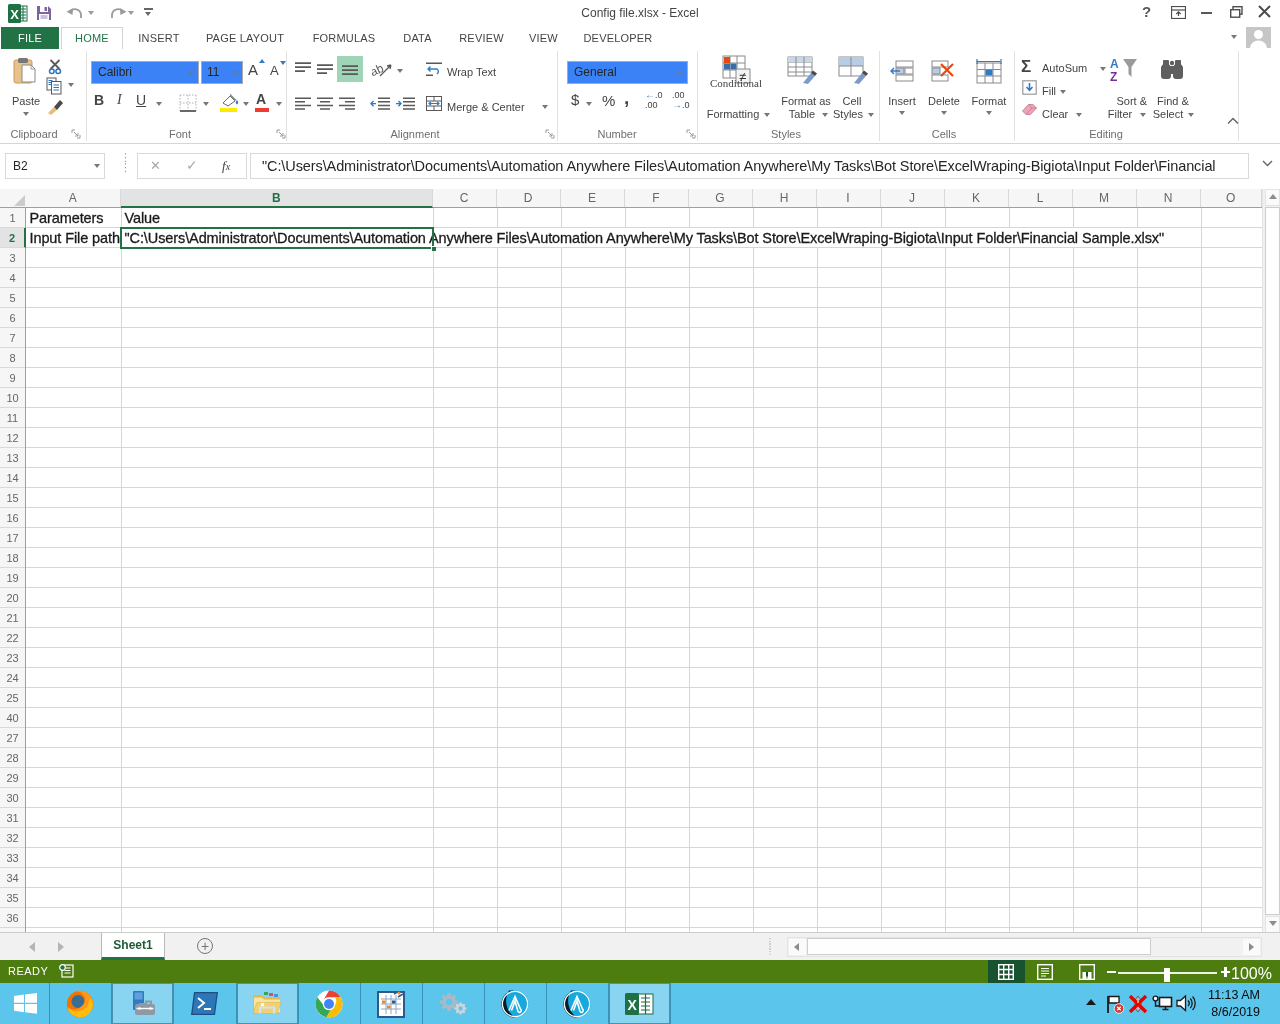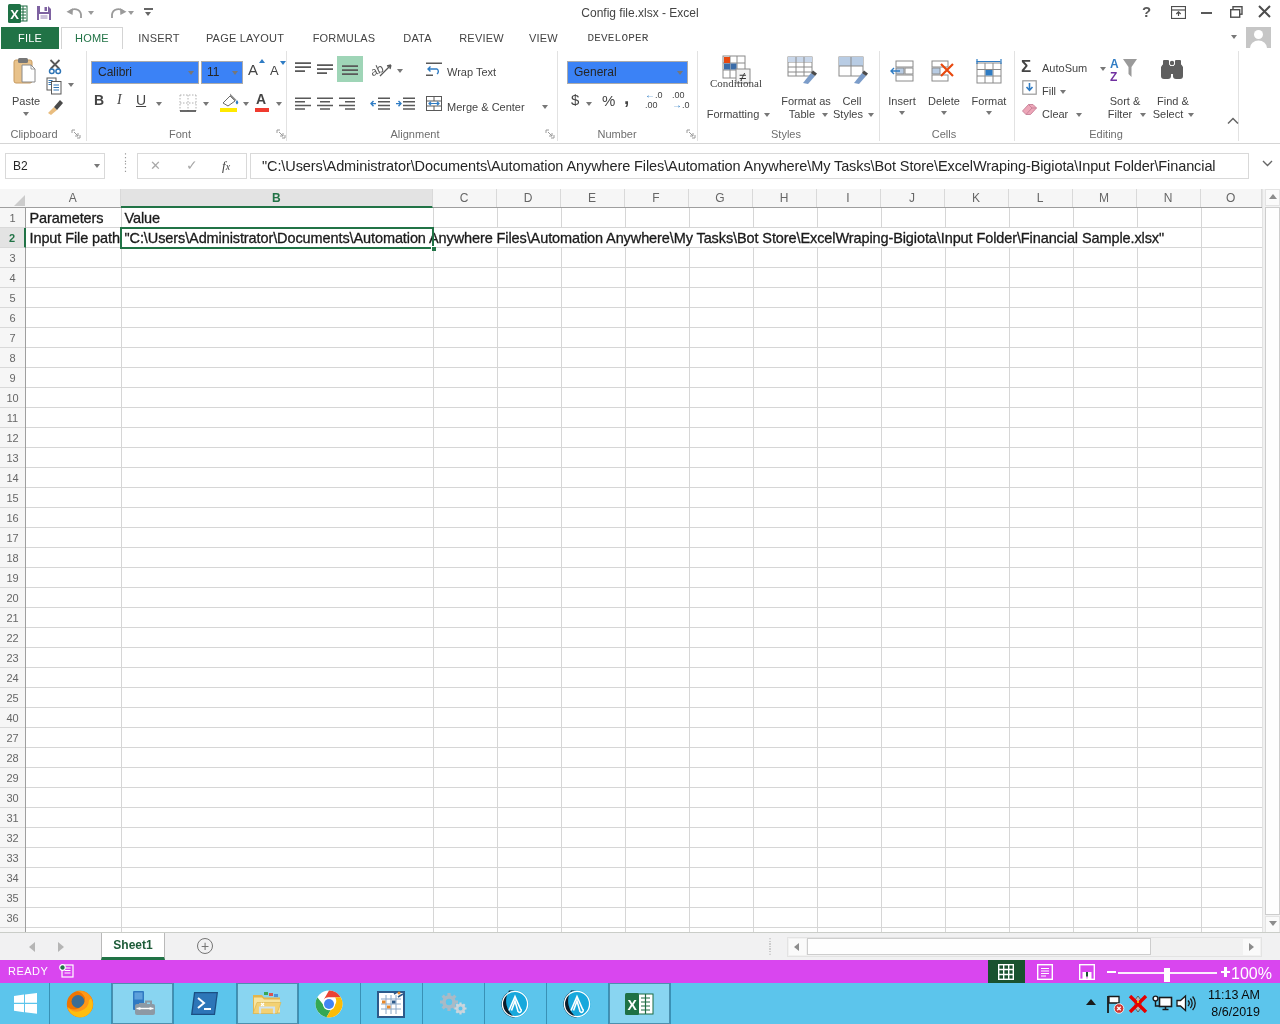--- a/index.html
+++ b/index.html
@@ -37,21 +37,21 @@
 .vline{position:absolute;top:0;width:1px;height:724px;background:#d6d6d6;}
 .ctext{position:absolute;font-size:14.5px;letter-spacing:-0.1px;color:#1a1a1a;white-space:nowrap;line-height:20px;-webkit-text-stroke:0.3px #1a1a1a;}
 .ch.sel{background:#e3e3e3;color:#217346;font-weight:bold;border-bottom:2px solid #217346;height:19px;}
 .rh.sel{background:#e3e3e3;color:#217346;font-weight:bold;border-right:2px solid #217346;width:26px;}
 #selall{position:absolute;left:14px;top:6px;width:0;height:0;border-left:11px solid transparent;border-bottom:11px solid #ccc;}
 #selbox{position:absolute;left:94px;top:18.5px;width:313.5px;height:22px;border:2px solid #217346;background:transparent;}
 #fillhandle{position:absolute;left:404.5px;top:37.5px;width:5px;height:5px;background:#217346;border-left:1px solid #fff;border-top:1px solid #fff;}
 
 #tabbar{position:absolute;left:0;top:932px;width:1280px;height:28px;background:#f1f1f2;border-top:1px solid #cacdc8;}
 
-#status{position:absolute;left:0;top:960px;width:1280px;height:40px;background:#d946ef;color:#fff;}
+#status{position:absolute;left:0;top:960px;width:1280px;height:40px;background:#4d7c0f;color:#fff;}
 
 #task{position:absolute;left:0;top:983px;width:1280px;height:41px;background:#5cc5ec;}
 .tsep{position:absolute;top:0;width:1px;height:41px;background:rgba(0,60,95,0.38);}
 </style></head>
 <body>
 <div id="app">
 
   <div id="title">
     <div id="titletext">Config file.xlsx - Excel</div>
     <div id="qat">
@@ -101,21 +101,21 @@
 
   <div id="tabs">
     <div id="filetab">FILE</div>
     <div id="hometab">HOME</div>
     <div class="tab" style="left:130px;width:58px;">INSERT</div>
     <div class="tab" style="left:196px;width:98px;">PAGE LAYOUT</div>
     <div class="tab" style="left:302px;width:84px;">FORMULAS</div>
     <div class="tab" style="left:394px;width:47px;">DATA</div>
     <div class="tab" style="left:449px;width:65px;">REVIEW</div>
     <div class="tab" style="left:522px;width:43px;">VIEW</div>
-    <div class="tab" style="left:573px;width:90px;font-family:Liberation Mono, monospace;">DEVELOPER</div>
+    <div class="tab" style="left:573px;width:90px;">DEVELOPER</div>
     <div id="signin">
       <div class="darr" style="left:1231px;top:8px;border-top-color:#777;"></div>
       <svg class="icn" style="left:1246px;top:0px;" width="25" height="21" viewBox="0 0 25 21">
         <rect x="0" y="0" width="25" height="21" fill="#c6c6c6"></rect>
         <circle cx="12.5" cy="7.5" r="4.5" fill="#fff"></circle>
         <path d="M4 21 a8.5 7.5 0 0 1 17 0 z" fill="#fff"></path>
       </svg>
     </div>
   </div>
 
@@ -337,21 +337,21 @@
         <path d="M7.5 2.5 L11 6 L5 12.5" fill="none" stroke="#c57f95" stroke-width="0.9"></path>
         <path d="M11 6 L15.5 6" stroke="#c57f95" stroke-width="0.9"></path>
       </svg>
       <div class="rtext" style="position:absolute;left:1042px;top:59px;">Clear</div>
       <div class="darr" style="left:1076px;top:64px;"></div>
       <svg class="icn" style="left:1110px;top:8px;" width="30" height="28" viewBox="0 0 30 28">
         <text x="0" y="11" font-size="12" font-weight="bold" fill="#2f7cc4" font-family="Liberation Sans">A</text>
         <text x="0" y="24" font-size="12" font-weight="bold" fill="#7030a0" font-family="Liberation Sans">Z</text>
         <path d="M13 2 L27 2 L21.5 10 L21.5 20 L18.5 17 L18.5 10 Z" fill="#9a9a9a"></path>
       </svg>
-      <div class="rtext" style="position:absolute;left:1103px;top:46px;width:44px;text-align:center;">Sort &amp;</div>
+      <div class="rtext" style="position:absolute;left:1103px;top:46px;width:44px;text-align:right;">Sort &amp;</div>
       <div class="rtext" style="position:absolute;left:1098px;top:59px;width:44px;text-align:center;">Filter</div>
       <div class="darr" style="left:1140px;top:64px;"></div>
       <svg class="icn" style="left:1158px;top:8px;" width="30" height="28" viewBox="0 0 30 28">
         <rect x="5" y="3" width="6" height="6" rx="1" fill="#5f5f5f"></rect>
         <rect x="17" y="3" width="6" height="6" rx="1" fill="#5f5f5f"></rect>
         <path d="M3 10 a4.5 4.5 0 0 1 4 -3 h2 a4.5 4.5 0 0 1 4 3 v9 a3 3 0 0 1 -3 3 h-4 a3 3 0 0 1 -3 -3 z" fill="#5f5f5f"></path>
         <path d="M15 10 a4.5 4.5 0 0 1 4 -3 h2 a4.5 4.5 0 0 1 4 3 v9 a3 3 0 0 1 -3 3 h-4 a3 3 0 0 1 -3 -3 z" fill="#5f5f5f"></path>
         <rect x="12" y="9" width="4" height="8" fill="#5f5f5f"></rect>
         <circle cx="14" cy="6" r="2.2" fill="#5f5f5f"></circle>
       </svg>

